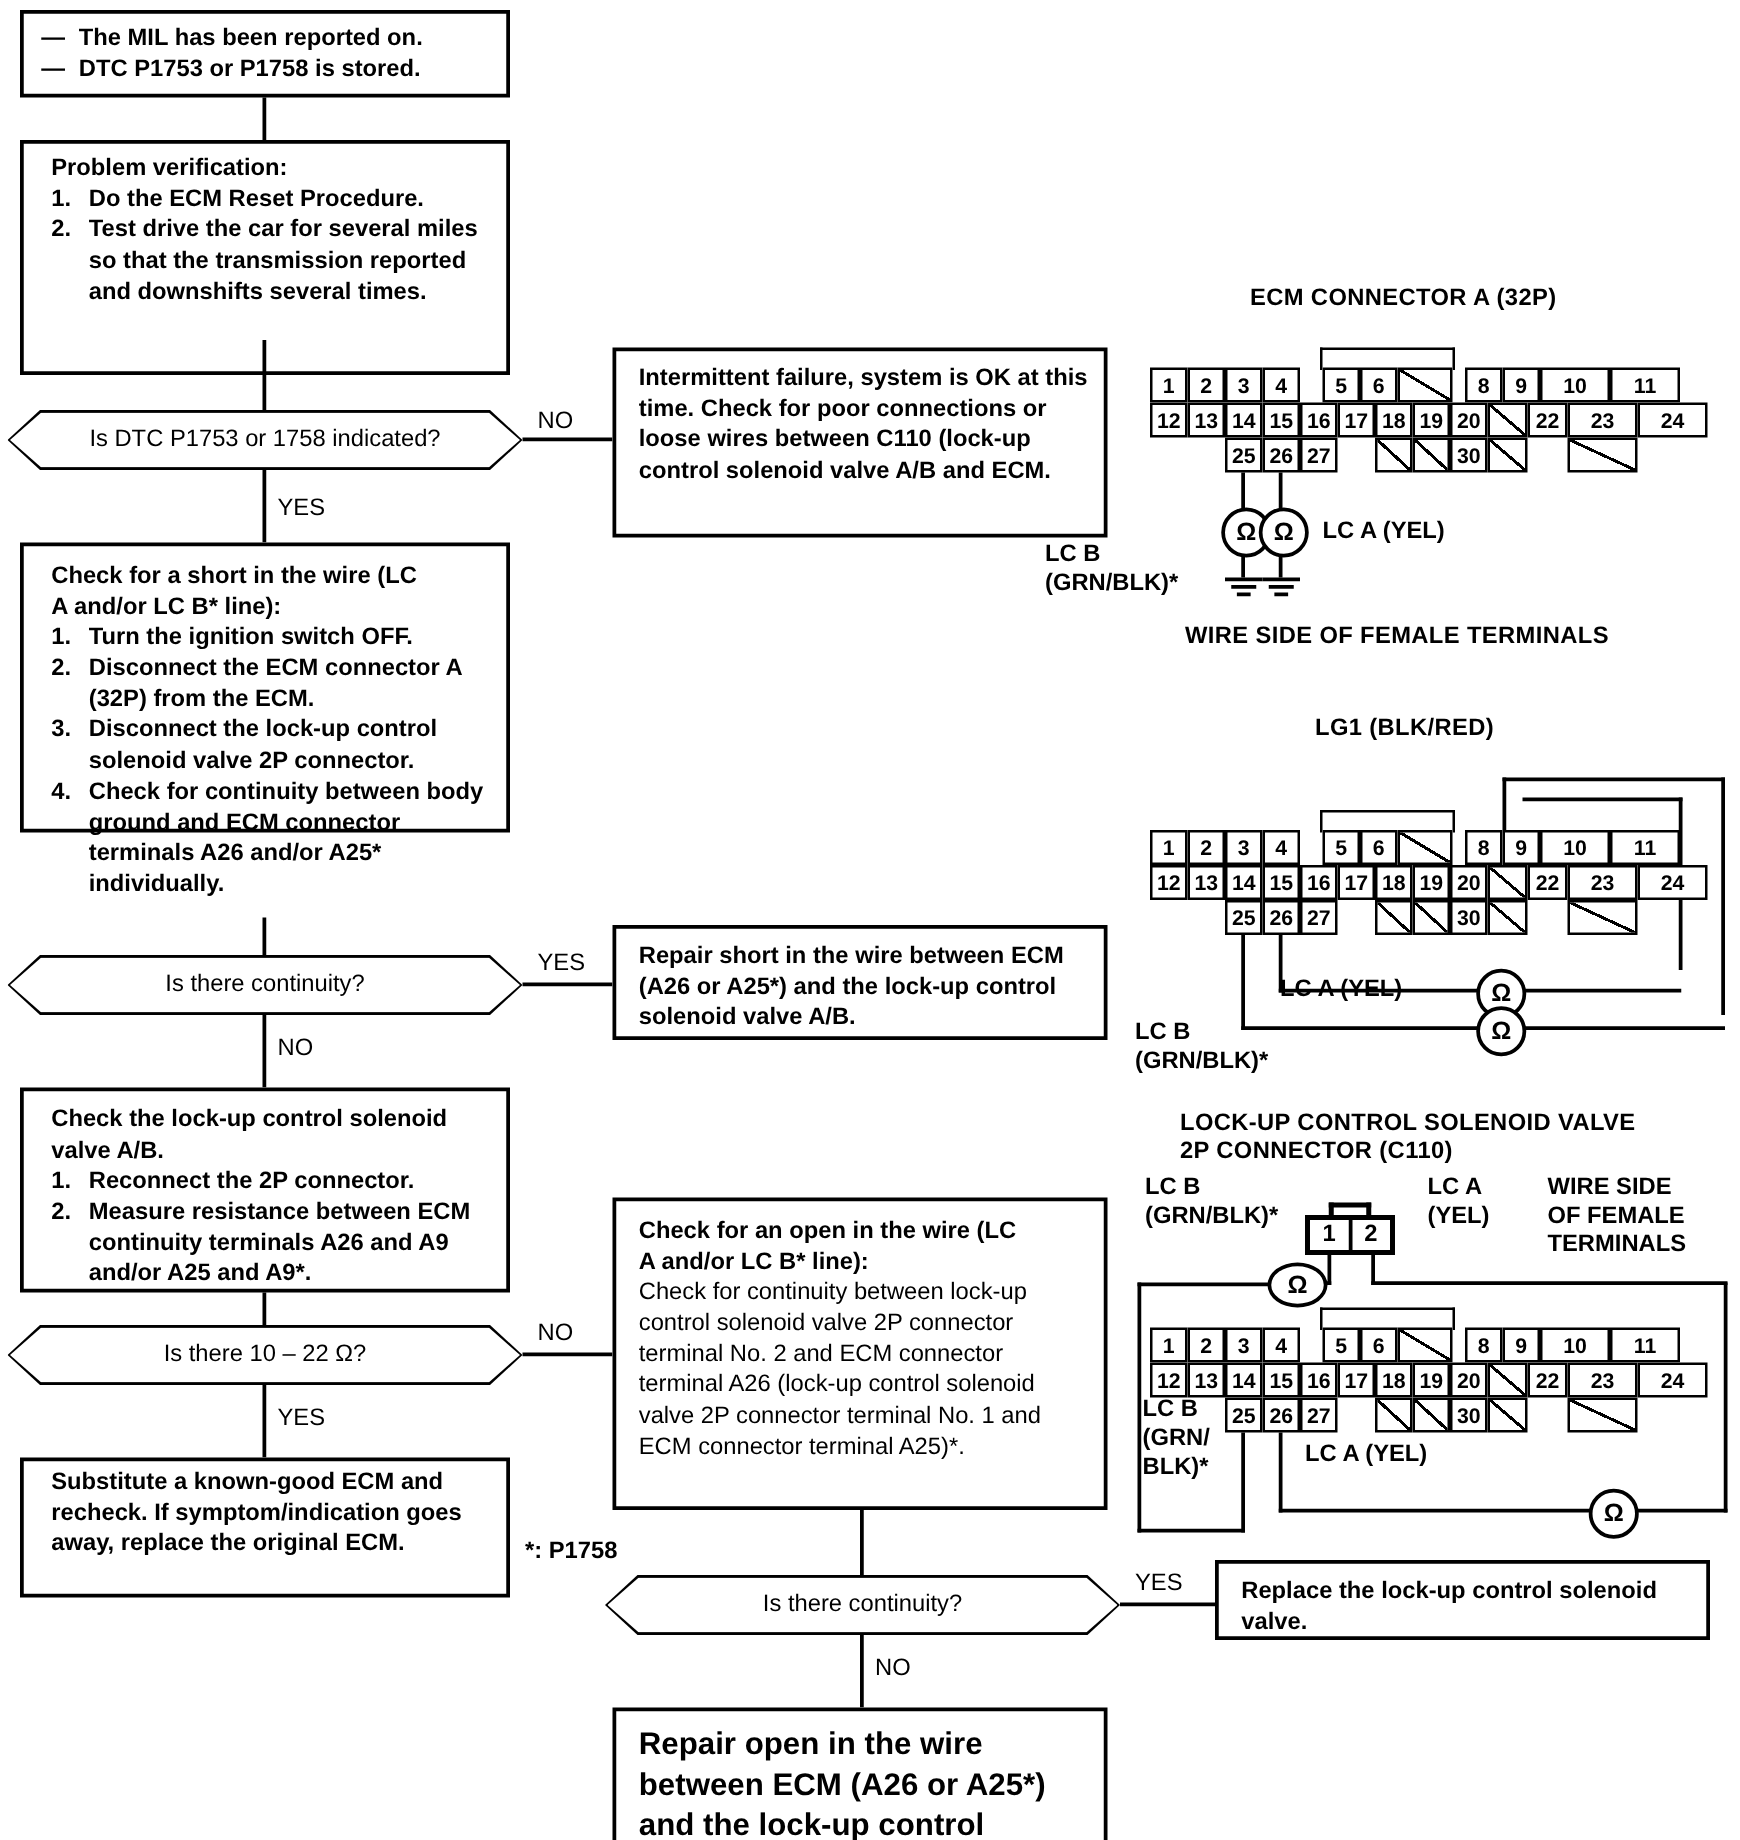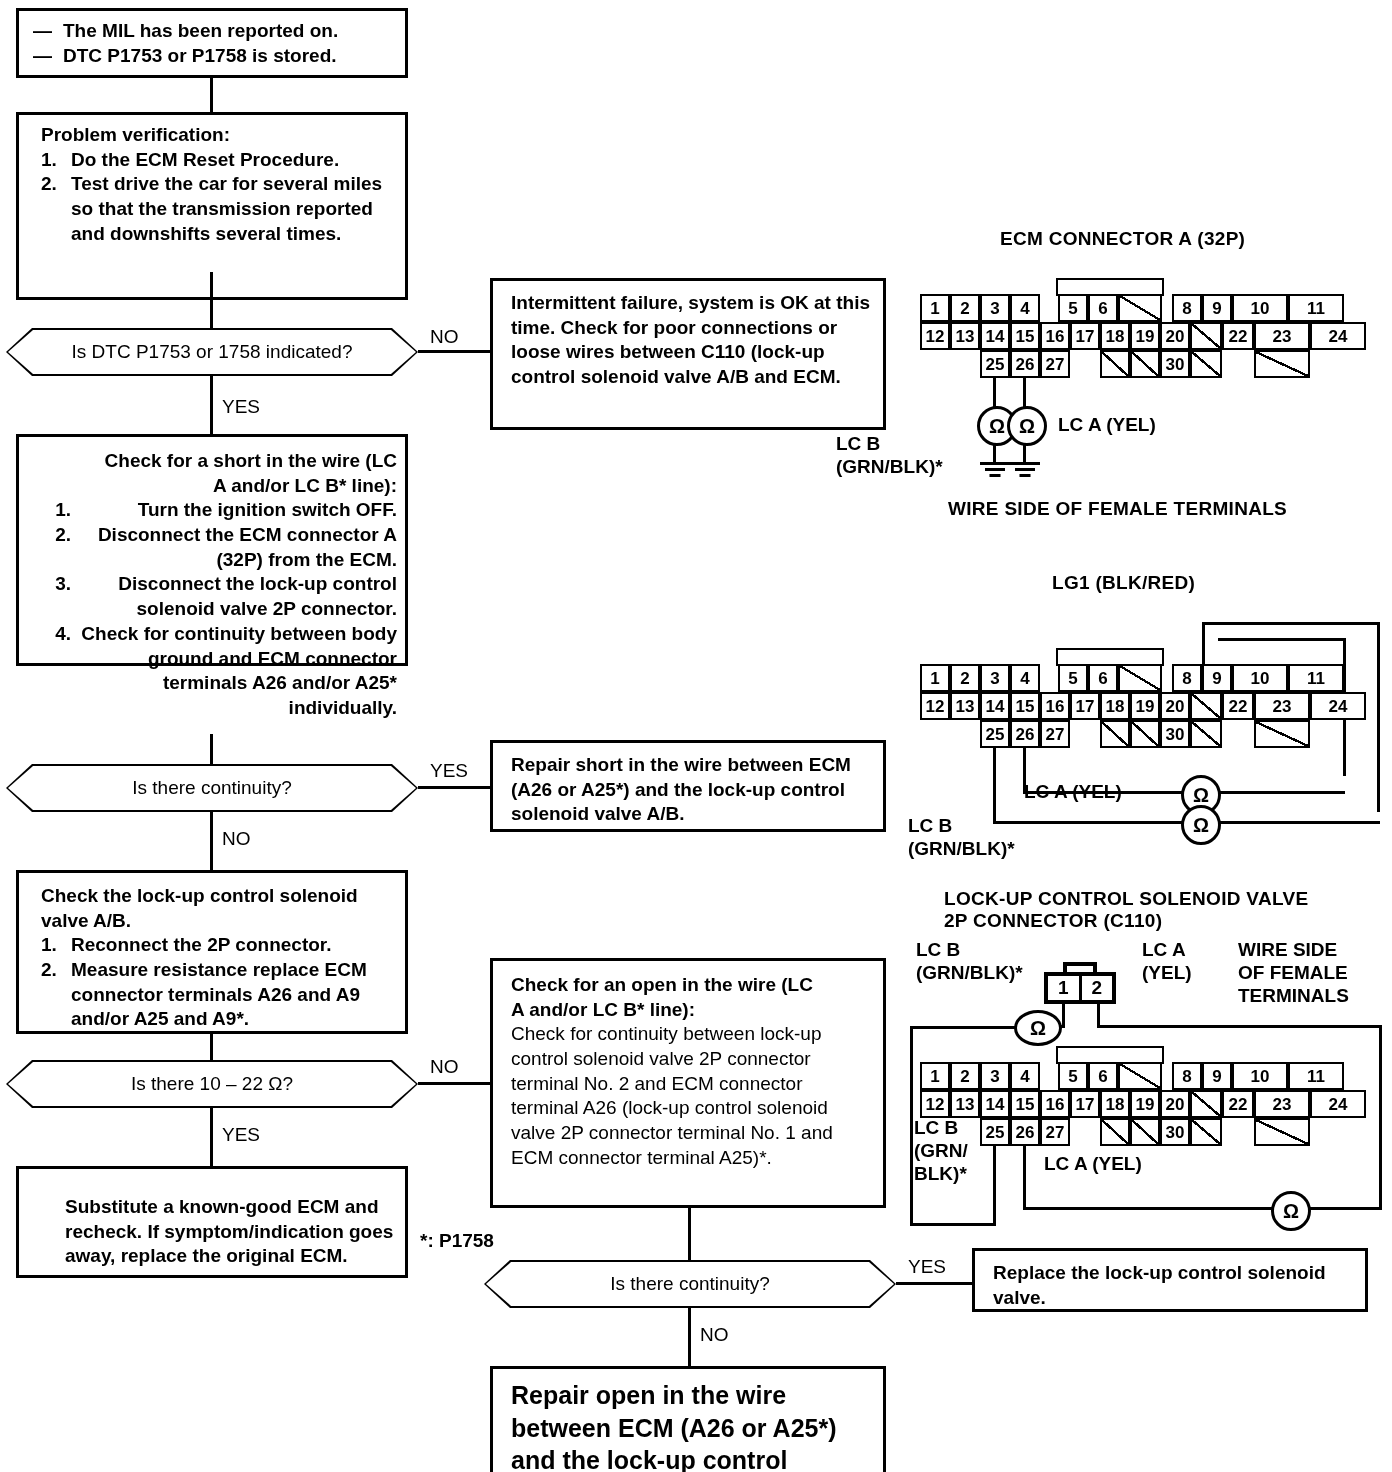--- a/index.html
+++ b/index.html
@@ -212,21 +212,21 @@
 
   <div class="box" style="left:490px; top:278px; width:396px; height:152px; font-size:19px;">
     <div class="pad" style="padding:10px 12px 6px 18px;">
       <span>Intermittent failure, system is OK at this time. Check for poor connections or loose wires between C110 (lock-up control solenoid valve A/B and ECM.</span>
     </div>
   </div>
 
   <div class="vl" style="left:210px; top:376px; height:58px;"></div>
   <div class="lbl" style="left:222px; top:396px;">YES</div>
 
-  <div class="box" style="left:16px; top:434px; width:392px; height:232px; font-size:19px;text-align:right;">
+  <div class="box" style="left:16px; top:434px; width:392px; height:232px; font-size:19px;">
     <div class="pad" style="padding:12px 8px 6px 22px;">
       <span class="b-title">Check for a short in the wire (LC</span>
       <span class="b-title">A and/or LC B* line):</span>
       <div class="nrow">
         <span class="nnum">1.</span>
         <span class="ntxt">Turn the ignition switch OFF.</span>
       </div>
       <div class="nrow">
         <span class="nnum">2.</span>
         <span class="ntxt">Disconnect the ECM connector A (32P) from the ECM.</span>
@@ -265,41 +265,41 @@
   <div class="box" style="left:16px; top:870px; width:392px; height:164px; font-size:19px;">
     <div class="pad" style="padding:11px 8px 6px 22px;">
       <span class="b-title">Check the lock-up control solenoid</span>
       <span class="b-title">valve A/B.</span>
       <div class="nrow">
         <span class="nnum">1.</span>
         <span class="ntxt">Reconnect the 2P connector.</span>
       </div>
       <div class="nrow">
         <span class="nnum">2.</span>
-        <span class="ntxt">Measure resistance replace ECM connector terminals A26 and A9 and/or A25 and A9*.</span>
+        <span class="ntxt">Measure resistance between ECM continuity terminals A26 and A9 and/or A25 and A9*.</span>
       </div>
     </div>
   </div>
 
   <div class="vl" style="left:210px; top:1034px; height:26px;"></div>
 
   <div class="hex" style="left:6px; top:1060px; width:412px; height:48px;">
     <div class="hexbg"></div>
       <div class="hexin"></div>
     <span class="hextx">Is there 10 – 22 Ω?</span>
   </div>
 
   <div class="hl" style="left:418px; top:1082px; width:72px;"></div>
   <div class="lbl" style="left:430px; top:1056px;">NO</div>
 
   <div class="vl" style="left:210px; top:1108px; height:58px;"></div>
   <div class="lbl" style="left:222px; top:1124px;">YES</div>
 
   <div class="box" style="left:16px; top:1166px; width:392px; height:112px; font-size:19px;">
-    <div class="pad" style="padding:26px 10px 6px 22px;margin-left:24px;">
+    <div class="pad" style="padding:5px 10px 6px 22px;">
       <span>Substitute a known-good ECM and recheck. If symptom/indication goes away, replace the original ECM.</span>
     </div>
   </div>
 
   <div class="box" style="left:490px; top:958px; width:396px; height:250px; font-size:19px;">
     <div class="pad" style="padding:12px 12px 6px 18px;">
       <span class="b-title">Check for an open in the wire (LC</span>
       <span class="b-title">A and/or LC B* line):</span>
       <span style="font-weight:normal;">Check for continuity between lock-up control solenoid valve 2P connector terminal No. 2 and ECM connector terminal A26 (lock-up control solenoid valve 2P connector terminal No. 1 and ECM connector terminal A25)*.</span>
     </div>

